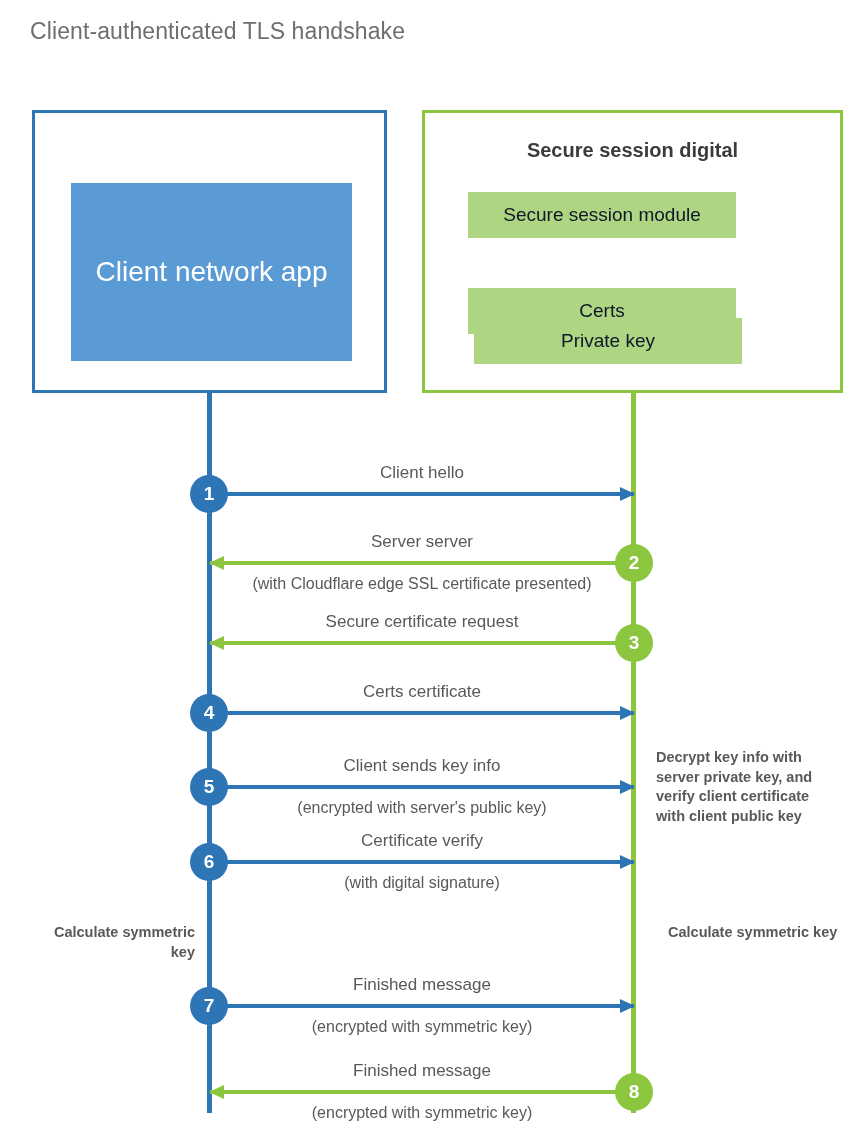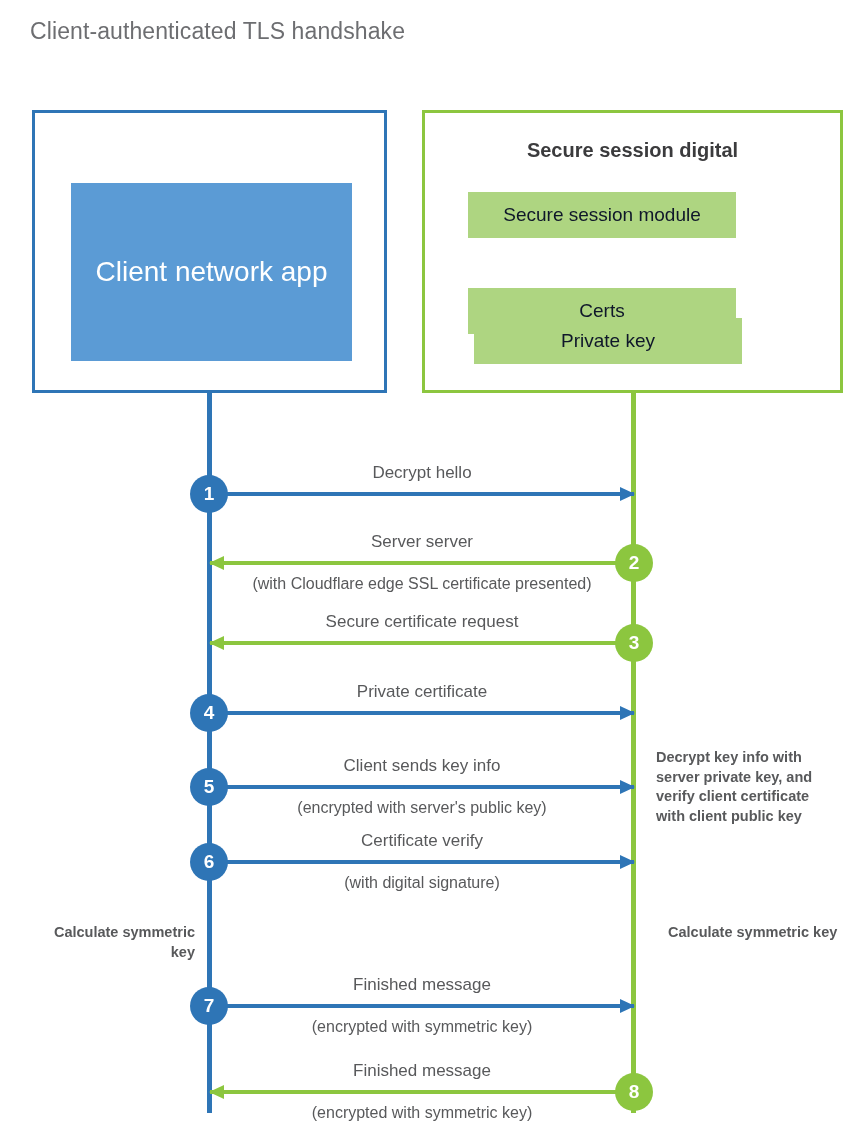--- a/index.html
+++ b/index.html
@@ -219,21 +219,21 @@
   <div class="actor-title">Secure session digital</div>
   <div class="server-block" id="server-block-0">Secure session module</div>
   <div class="server-block" id="server-block-1">Certs</div>
   <div class="server-block" id="server-block-2">Private key</div>
 </div>
 
 <div class="lifeline" id="client-lifeline"></div>
 <div class="lifeline" id="server-lifeline"></div>
 
 <div class="msg" id="msg-1" style="top:494px">
-  <div class="msg-label">Decrypt hello</div>
+  <div class="msg-label">Client hello</div>
   <div class="msg-line blue"></div>
   <div class="arrowhead right"></div>
   <div class="step-circle blue">1</div>
 </div>
 
 <div class="msg" id="msg-2" style="top:563px">
   <div class="msg-label">Server server</div>
   <div class="msg-line green"></div>
   <div class="arrowhead left"></div>
   <div class="msg-sublabel">(with Cloudflare edge SSL certificate presented)</div>
@@ -241,21 +241,21 @@
 </div>
 
 <div class="msg" id="msg-3" style="top:643px">
   <div class="msg-label">Secure certificate request</div>
   <div class="msg-line green"></div>
   <div class="arrowhead left"></div>
   <div class="step-circle green">3</div>
 </div>
 
 <div class="msg" id="msg-4" style="top:713px">
-  <div class="msg-label">Private certificate</div>
+  <div class="msg-label">Certs certificate</div>
   <div class="msg-line blue"></div>
   <div class="arrowhead right"></div>
   <div class="step-circle blue">4</div>
 </div>
 
 <div class="msg" id="msg-5" style="top:787px">
   <div class="msg-label">Client sends key info</div>
   <div class="msg-line blue"></div>
   <div class="arrowhead right"></div>
   <div class="msg-sublabel">(encrypted with server's public key)</div>

